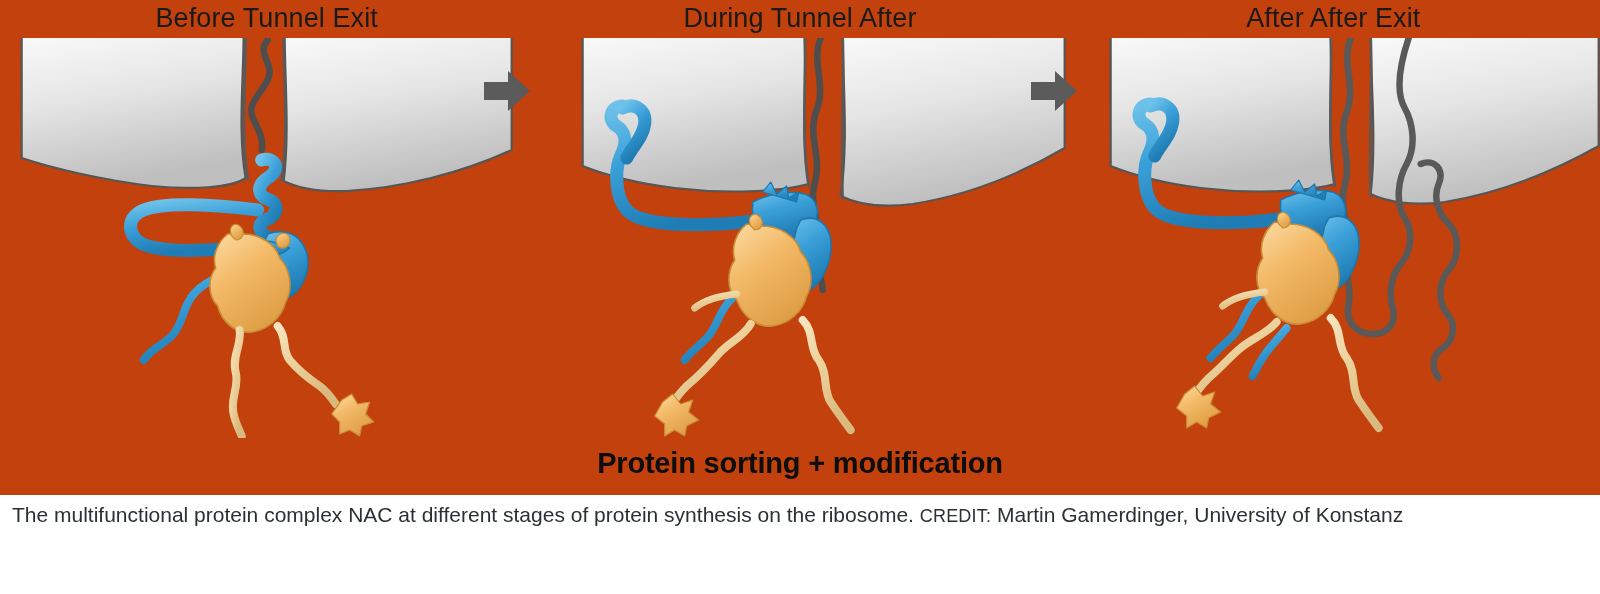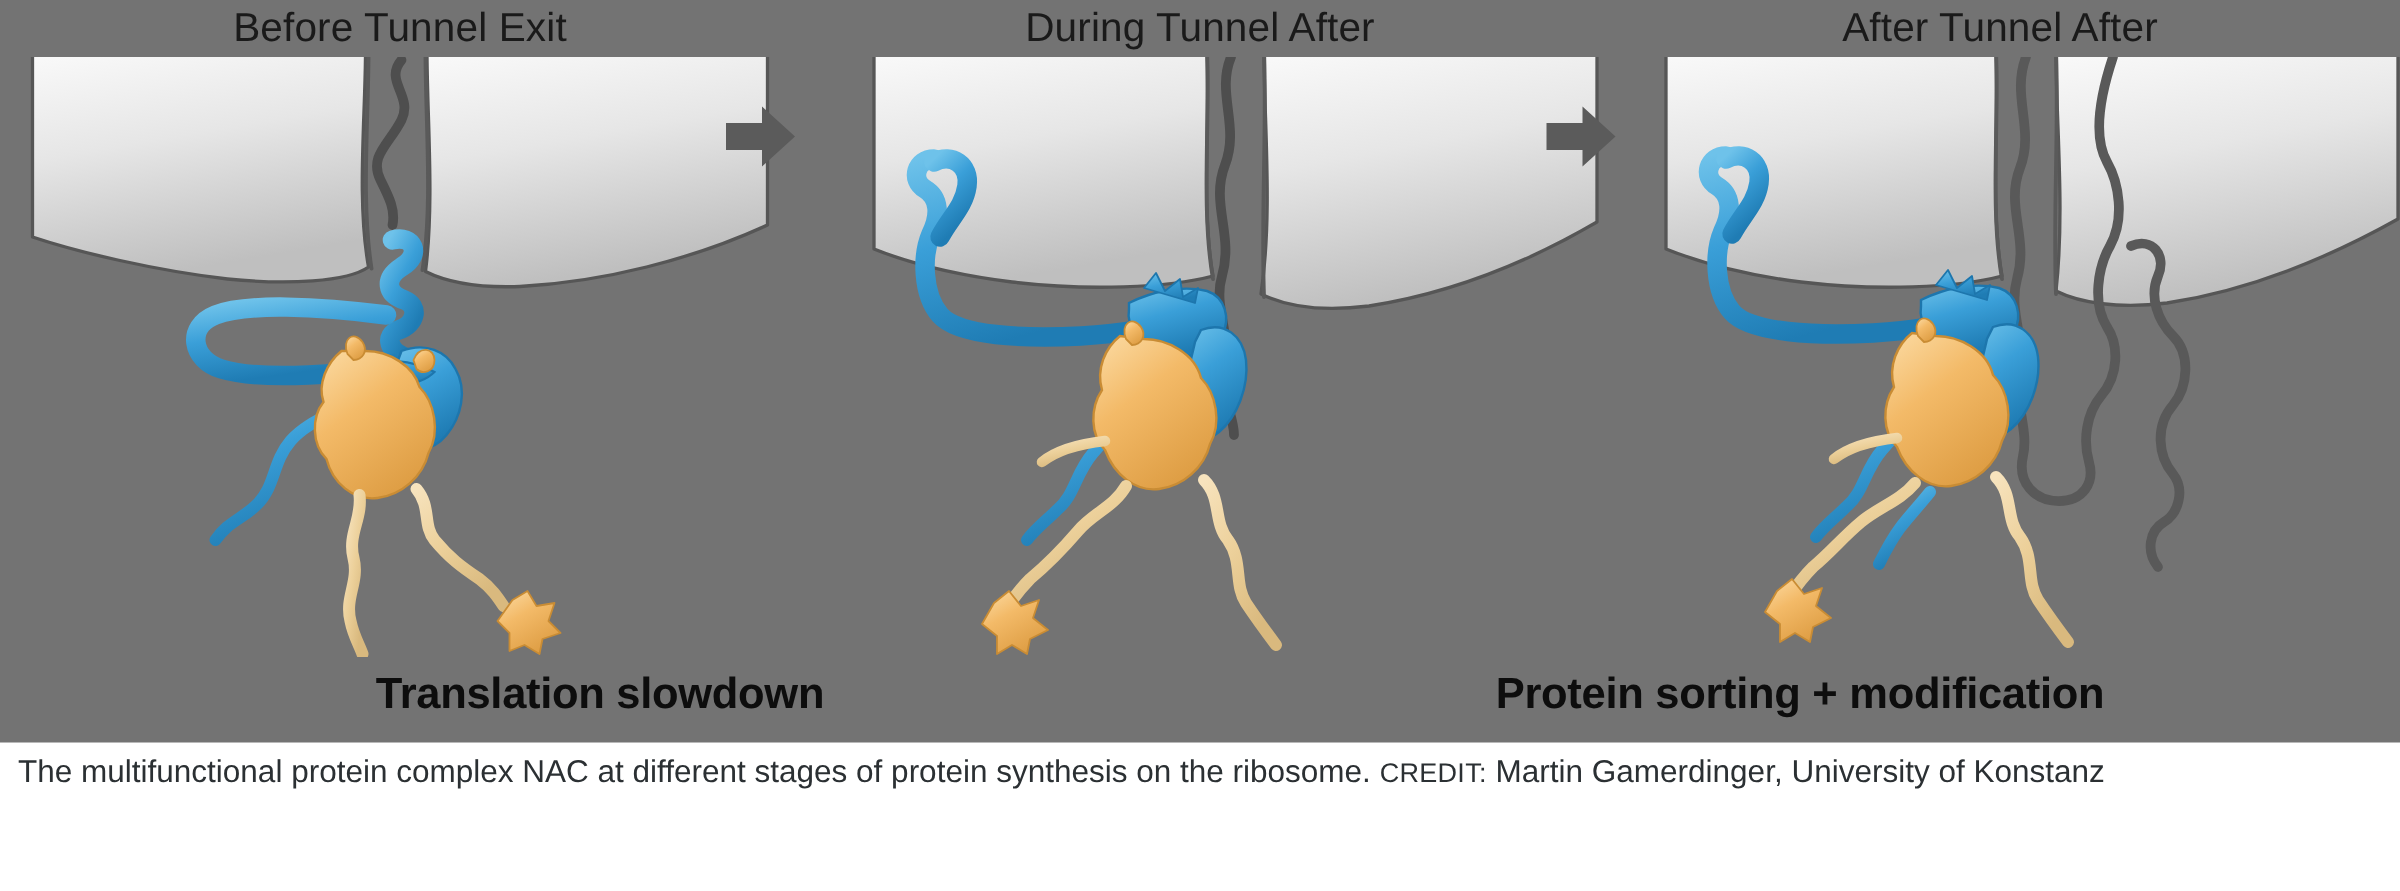--- a/index.html
+++ b/index.html
@@ -11,21 +11,21 @@
     width: 1600px; height: 594px;
     font-family: "Liberation Sans", sans-serif;
     overflow: hidden;
     position: relative;
   }
 
   #figure {
     position: relative;
     width: 1600px;
     height: 495px;
-    background: #737373;
+    background: #c2410c;
   }
 
   
   .titles-row {
     position: absolute;
     top: 0; left: 0;
     width: 1600px; height: 40px;
     display: flex;
   }
   .panel-title {
@@ -100,21 +100,21 @@
   }
 </style>
 </head>
 <body>
 
 <div id="figure">
 
   <div class="titles-row">
     <div class="panel-title">Before Tunnel Exit</div>
     <div class="panel-title">During Tunnel After</div>
-    <div class="panel-title">After Tunnel After</div>
+    <div class="panel-title">After After Exit</div>
   </div>
 
   <div class="panels-row">
 
     <div class="panel">
       <svg viewBox="0 0 470 400" preserveAspectRatio="xMidYMin meet">
         <defs>
           <linearGradient id="riboGrad1" x1="0" y1="0" x2="0.25" y2="1">
             <stop offset="0%" stop-color="#fafafa"></stop>
             <stop offset="45%" stop-color="#e6e6e6"></stop>
@@ -346,21 +346,20 @@
       <path d="M 6 20 L 30 20 L 30 9 L 52 29 L 30 49 L 30 38 L 6 38 Z" fill="#5b5b5b"></path>
     </svg>
   </div>
   <div class="arrow-holder arrow-2">
     <svg viewBox="0 0 58 58">
       <path d="M 6 20 L 30 20 L 30 9 L 52 29 L 30 49 L 30 38 L 6 38 Z" fill="#5b5b5b"></path>
     </svg>
   </div>
 
   <div class="captions-row">
-    <div class="panel-caption">Translation slowdown</div>
     <div class="panel-caption">Protein sorting + modification</div>
   </div>
 </div>
 
 <div id="credit">
   <span>The multifunctional protein complex NAC at different stages of protein synthesis on the ribosome.</span>
   <span class="credit-label">CREDIT:</span>
   <span>Martin Gamerdinger, University of Konstanz</span>
 </div>
 

